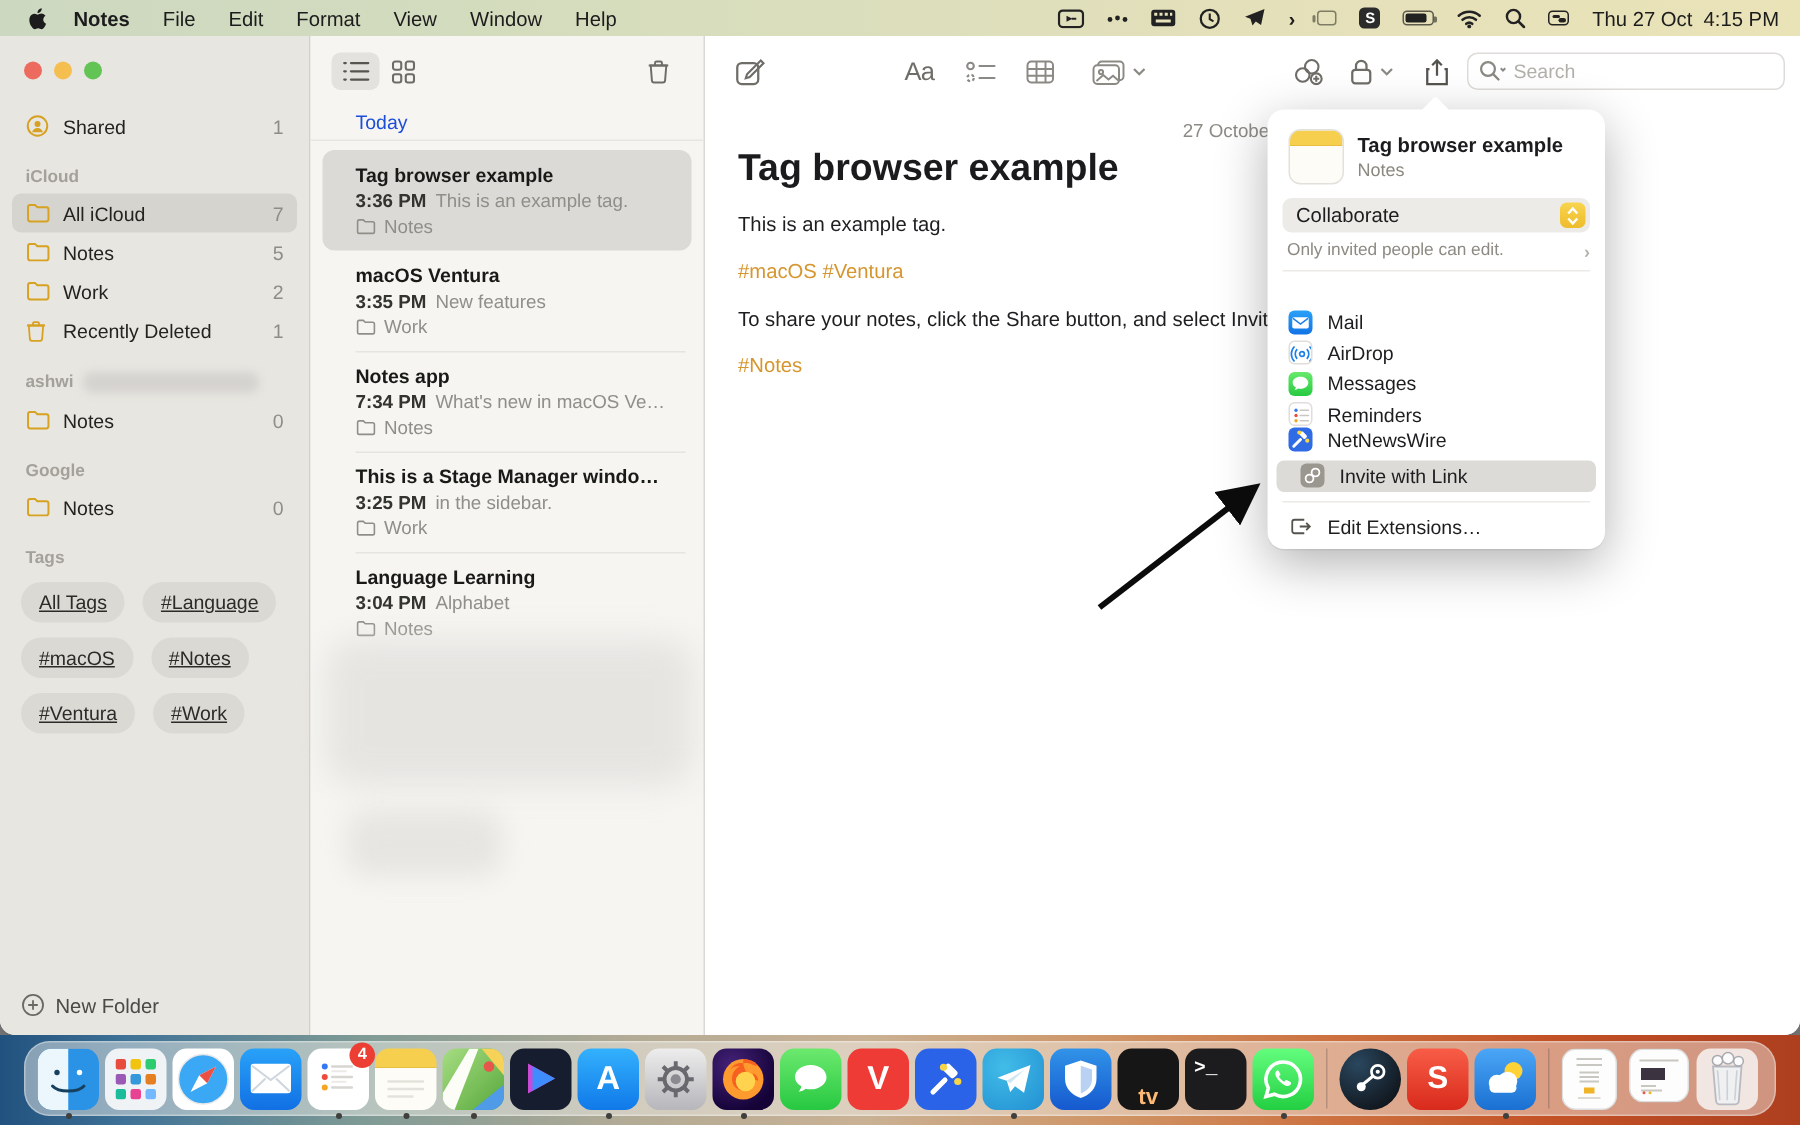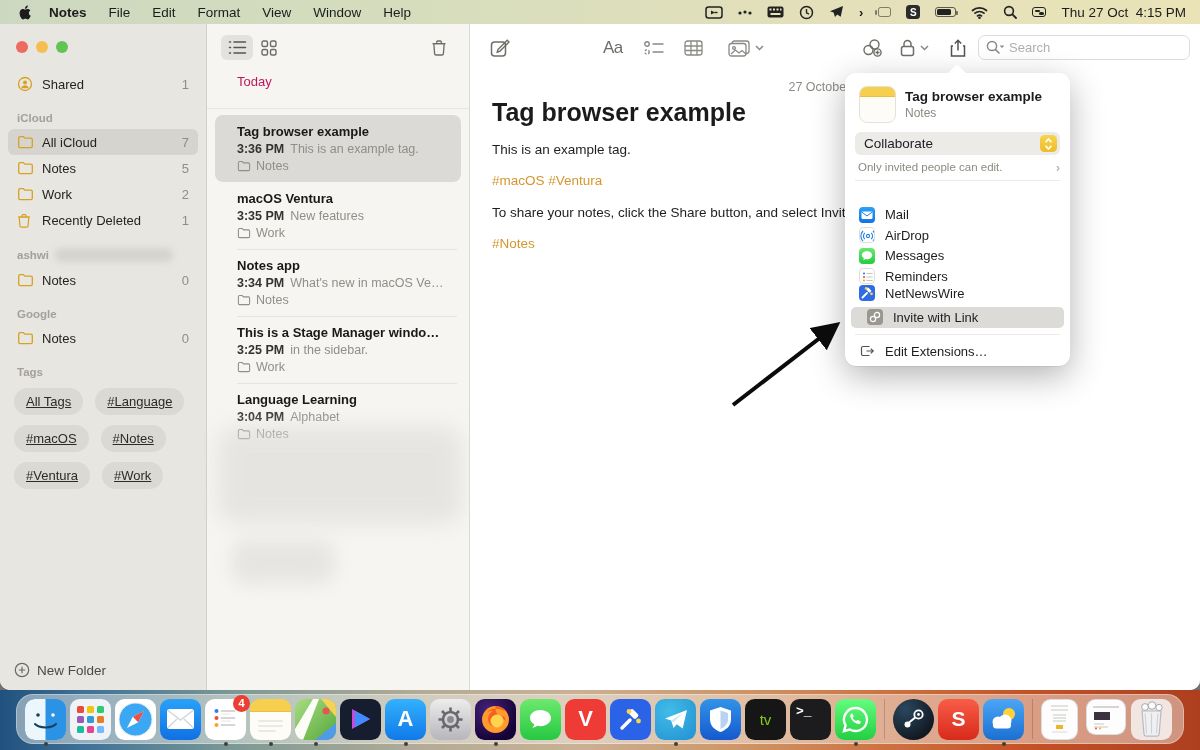--- a/index.html
+++ b/index.html
@@ -51,21 +51,21 @@
   .tagwrap { display:flex; flex-wrap:wrap; gap:10px 12px; margin:10px 14px; }
   .tagpill { background:#dbd9d4; border-radius:14px; padding:6px 12px; font-size:13px; color:#2b2b28;text-decoration:underline; }
   .newfolder { position:absolute; left:14px; bottom:12px; display:flex; align-items:center; gap:7px; color:#4c4a46; font-size:13.5px; }
 
   
   .nlist { width:263px; flex:none; background:#f6f5f2; border-right:1px solid #dbd9d5; position:relative; }
   .ltoolbar { display:flex; align-items:center; padding:11px 14px 4px; }
   .lbtn { width:32px; height:25px; border-radius:6px; display:flex; align-items:center; justify-content:center; }
   .lbtn.on { background:#e4e2de; }
   .ltrash { margin-left:auto; }
-  .today { margin:10px 0 0; padding:0 0 19px 30px; font-size:13px; color:#be185d; border-bottom:1px solid #e7e5e1; }
+  .today { margin:10px 0 0; padding:0 0 4px 30px; font-size:13px; color:#1d4ed8; border-bottom:1px solid #e7e5e1; }
   .nitem { position:relative; margin:0 8px; padding:9px 12px 9px 22px; border-radius:8px; }
   .nitem .nt { font-size:13px; font-weight:700; color:#191917; margin-bottom:3px; }
   .nmeta { font-size:12.5px; margin-bottom:3px; }
   .ntime { color:#33332f; font-weight:600; margin-right:6px; }
   .nsnip { color:#908e88; }
   .nfold { display:flex; align-items:center; gap:5px; font-size:12.5px; color:#908e88; }
   .nitem.sel { background:#dcdad6; margin-top:6px; }
   .nitem.plain + .nitem.plain::before { content:""; position:absolute; top:0; left:22px; right:4px; border-top:1px solid #e6e4e0; }
   .redact1 { position:absolute; left:10px; top:402px; width:246px; height:98px; background:#dcdad7; opacity:.6; border-radius:20px; filter:blur(11px); }
   .redact2 { position:absolute; left:24px; top:516px; width:104px; height:44px; background:#dddbd8; opacity:.6; border-radius:14px; filter:blur(9px); }
@@ -130,21 +130,21 @@
     width:4px; height:4px; border-radius:50%; background:#3f3f3d; }
   .dsep { width:1px; height:40px; background:rgba(70,70,70,.28); margin:0 6px; flex:none; }
   .badge { position:absolute; top:-4px; right:-4px; min-width:17px; height:17px; border-radius:9px; background:#ec3e33;
     color:#fff; font-size:11px; font-weight:700; display:flex; align-items:center; justify-content:center; padding:0 4px; z-index:2; }
   .glyph { color:#fff; font-weight:700; }
   .ic-notes { background:linear-gradient(180deg,#f6cf4e 0 30%, #e9bf41 30% 32%, #fdfcf7 32% 100%); }
   .ic-settings { background:linear-gradient(180deg,#ededed,#b6b6bb); }
   .ic-appstore { background:linear-gradient(180deg,#33b1fd,#1079e9); font-size:22px; }
   .ic-vivaldi { background:#ee3b36; font-size:22px; }
   .ic-player { background:#161d2e; }
-  .ic-tv { background:#161616; color:#84cc16; font-weight:400; font-size:15px; }
+  .ic-tv { background:#161616; color:#fdba74; font-weight:700; font-size:15px;align-items:flex-end; }
   .ic-term { background:#1c1c1e; color:#fff; font-family:"Liberation Mono","DejaVu Sans Mono",monospace; font-size:13px; font-weight:700; justify-content:flex-start; padding:5px 0 0 6px; align-items:flex-start; }
   .ic-sapp { background:linear-gradient(180deg,#f85d47,#d82a1c); font-size:21px; }
   .ic-maps { background:linear-gradient(135deg,#a6dd82,#58a83c); }
   .ic-firefox { background:radial-gradient(circle at 32% 28%,#45227a,#150338 75%); }
   .ic-msg { background:linear-gradient(180deg,#6ce96e,#27c841); }
   .ic-wa { background:linear-gradient(180deg,#63fd7e,#23cf42); }
   .ic-weather { background:linear-gradient(180deg,#4ba6f6,#1a70d2); }
   .ic-bw { background:linear-gradient(180deg,#3193e8,#1559cf); }
   .ic-mail { background:linear-gradient(180deg,#29a2f8,#1170e4); }
   .ic-launch { background:rgba(255,255,255,.85); }
@@ -385,21 +385,21 @@
         <div class="nfold">
             <svg width="14" height="12" viewBox="0 0 17 14">
               <path d="M1.7 3c0-.8.6-1.4 1.4-1.4h3.2l1.6 1.6h6c.8 0 1.4.6 1.4 1.4v6.6c0 .8-.6 1.4-1.4 1.4H3.1c-.8 0-1.4-.6-1.4-1.4z" fill="none" stroke="#908e88" stroke-width="1.3"></path>
             </svg>
             <span>Work</span>
           </div>
       </div>
 
       <div class="nitem plain">
         <div class="nt">Notes app</div>
-        <div class="nmeta"><span class="ntime">3:34 PM</span><span class="nsnip">What's new in macOS Ve…</span></div>
+        <div class="nmeta"><span class="ntime">7:34 PM</span><span class="nsnip">What's new in macOS Ve…</span></div>
         <div class="nfold">
             <svg width="14" height="12" viewBox="0 0 17 14">
               <path d="M1.7 3c0-.8.6-1.4 1.4-1.4h3.2l1.6 1.6h6c.8 0 1.4.6 1.4 1.4v6.6c0 .8-.6 1.4-1.4 1.4H3.1c-.8 0-1.4-.6-1.4-1.4z" fill="none" stroke="#908e88" stroke-width="1.3"></path>
             </svg>
             <span>Notes</span>
           </div>
       </div>
 
       <div class="nitem plain">
         <div class="nt">This is a Stage Manager windo…</div>

